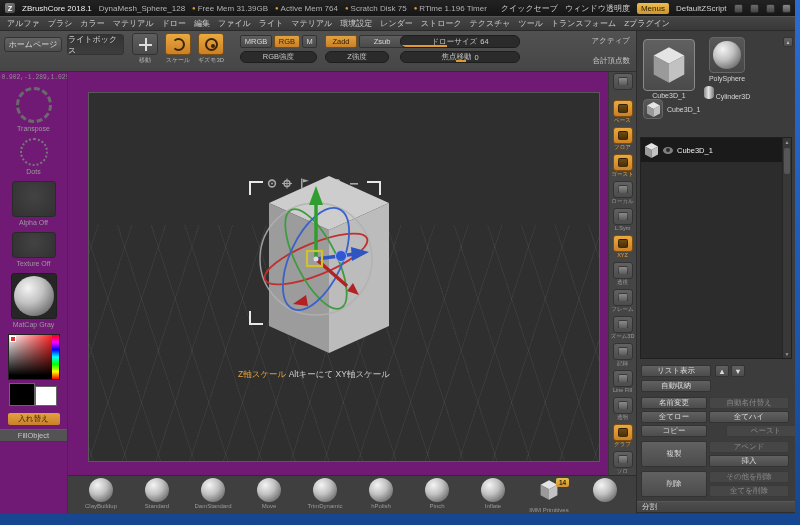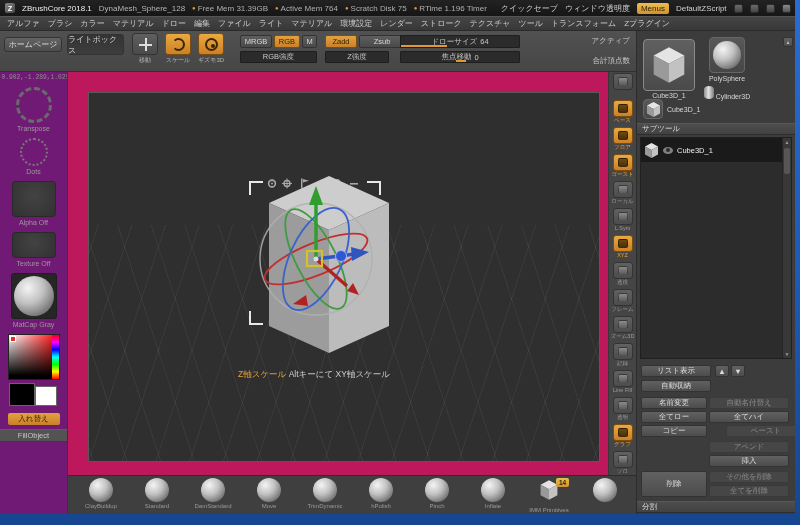--- a/index.html
+++ b/index.html
@@ -36,21 +36,21 @@
   .tool-btn.active{background:linear-gradient(#eaa93f,#cd7f26);color:#3a2604;border-color:#7a4e10;}
   .ti{position:absolute;left:6px;top:4px;width:13px;height:13px;}
   .ti-move::before{content:"";position:absolute;left:5.5px;top:0;width:2px;height:13px;background:currentColor;}
   .ti-move::after{content:"";position:absolute;top:5.5px;left:0;height:2px;width:13px;background:currentColor;}
   .ti-scale{border:2px solid currentColor;border-radius:50%;border-left-color:transparent;}
   .ti-gizmo{border:2px solid currentColor;border-radius:50%;}
   .ti-gizmo::after{content:"";position:absolute;left:3.5px;top:3.5px;width:4px;height:4px;border-radius:50%;background:currentColor;}
   .tool-label{font-size:6px;color:#b5b5b5;margin-top:1px;white-space:nowrap;}
   .tgl{position:absolute;height:13px;border-radius:2px;background:linear-gradient(#5e5e5e,#4a4a4a);border:1px solid #323232;color:#d8d8d8;font-size:7.5px;display:flex;align-items:center;justify-content:center;cursor:pointer;}
   .tgl.active{background:linear-gradient(#e2a23f,#c9802a);color:#2e1f05;border-color:#7a4e10;}
-  .slider{position:absolute;background:#2b2b2b;border:1px solid #1e1e1e;border-radius:1px;color:#c9c9c9;font-size:7.5px;display:flex;align-items:center;justify-content:center;gap:3px;overflow:hidden;cursor:pointer;}
+  .slider{position:absolute;background:#2b2b2b;border:1px solid #1e1e1e;border-radius:6px;color:#c9c9c9;font-size:7.5px;display:flex;align-items:center;justify-content:center;gap:3px;overflow:hidden;cursor:pointer;}
   .sfill{position:absolute;bottom:0;left:0;height:2px;background:#e09a30;}
   .tb-right{position:absolute;right:6px;font-size:7.5px;color:#c9c9c9;text-align:right;}
 
   
   .sidebar{position:absolute;left:0;top:72px;width:68px;height:442px;background:#701a75;border-right:1px solid #353535;display:flex;flex-direction:column;align-items:center;overflow:hidden;}
   .coords{font-family:"Liberation Mono",monospace;font-size:6.3px;color:#8d8d8d;margin:2px 0 4px;white-space:nowrap;}
   .sb-label{font-size:7px;color:#9a9a9a;margin:2px 0 6px;}
   .sb-ring{width:36px;height:36px;border-radius:50%;border:3px dashed #6a6a6a;margin-top:2px;}
   .sb-dots{width:28px;height:28px;border-radius:50%;border:2px dotted #787878;}
   .thumb{background:radial-gradient(circle at 50% 40%,#434343,#313131);border:1px solid #2a2a2a;border-radius:3px;}
@@ -60,21 +60,21 @@
   .cpicker{position:relative;width:52px;height:46px;border:1px solid #222;background:linear-gradient(to bottom,rgba(0,0,0,0) 0%,#000 92%),linear-gradient(to right,#fff,#f00);}
   .cpicker .hue{position:absolute;right:0;top:0;width:7px;height:100%;background:linear-gradient(#f00,#f0f,#00f,#0ff,#0f0,#ff0,#f00);}
   .cpicker .marker{position:absolute;left:1px;top:1px;width:6px;height:6px;background:#e03030;border:1px solid #fff;}
   .swatches{position:relative;width:50px;height:26px;margin-top:3px;}
   .sw-black{position:absolute;left:0;top:0;width:26px;height:23px;background:#000;border:1px solid #666;}
   .sw-white{position:absolute;left:26px;top:3px;width:22px;height:20px;background:#fff;border:1px solid #666;}
   .swap-btn{width:52px;height:12px;margin-top:4px;background:linear-gradient(#e2a23f,#c9802a);border-radius:2px;color:#2e1f05;font-size:7.5px;display:flex;align-items:center;justify-content:center;cursor:pointer;}
   .fill-btn{width:100%;height:13px;margin-top:4px;background:#535353;border-top:1px solid #5e5e5e;border-bottom:1px solid #3a3a3a;color:#c5c5c5;font-size:7.5px;display:flex;align-items:center;justify-content:center;cursor:pointer;}
 
   
-  .canvas{position:absolute;left:68px;top:72px;width:540px;height:403px;background:#be185d;}
+  .canvas{position:absolute;left:68px;top:72px;width:540px;height:403px;background:#701a75;}
   .doc{position:absolute;left:20px;top:20px;right:8px;bottom:13px;background:#2f2f2f;border:1px solid #585858;overflow:hidden;}
   .floor{position:absolute;left:-5%;right:-5%;top:36%;bottom:-4%;
     background:repeating-linear-gradient(72deg,rgba(255,255,255,0.05) 0 1px,transparent 1px 32px),
                repeating-linear-gradient(108deg,rgba(255,255,255,0.05) 0 1px,transparent 1px 32px);}
   .bracket{position:absolute;width:14px;height:14px;}
   .b-tl{border-left:2px solid #e8e8e8;border-top:2px solid #e8e8e8;}
   .b-tr{border-right:2px solid #e8e8e8;border-top:2px solid #e8e8e8;}
   .b-bl{border-left:2px solid #e8e8e8;border-bottom:2px solid #e8e8e8;}
   .b-br{border-right:2px solid #e8e8e8;border-bottom:2px solid #e8e8e8;}
   .hint{position:absolute;left:0;right:60px;text-align:center;font-size:8.5px;white-space:nowrap;}
@@ -487,23 +487,20 @@
             <polygon points="2,9 15,16 15,32 2,25" fill="#9a9a9a"></polygon>
             <polygon points="15,16 28,9 28,25 15,32" fill="#c2c2c2"></polygon>
           </svg>
     </div>
     <div class="tt-label" style="left:30px;top:75px;width:60px;text-align:left;">Cube3D_1</div>
 
     <div class="pscroll" style="right:2px;top:6px;">
           <span>▲</span>
         </div>
 
-    <div class="sec-header" style="top:92px;">
-          <span>サブツール</span>
-        </div>
     <div class="st-list" style="top:106px;height:222px;">
       <div class="st-row selected">
         <svg width="15" height="17" viewBox="0 0 30 34">
               <polygon points="15,2 28,9 15,16 2,9" fill="#e4e4e4"></polygon>
               <polygon points="2,9 15,16 15,32 2,25" fill="#9a9a9a"></polygon>
               <polygon points="15,16 28,9 28,25 15,32" fill="#c2c2c2"></polygon>
             </svg>
         <span class="eye"></span>
         <span class="st-label">Cube3D_1</span>
       </div>
@@ -519,20 +516,21 @@
     <div class="pbtn" style="left:94px;top:334px;width:14px;">▼</div>
     <div class="pbtn" style="left:4px;top:349px;width:70px;">自動収納</div>
 
     <div class="pbtn" style="left:4px;top:366px;width:66px;">名前変更</div>
     <div class="pbtn dim" style="left:72px;top:366px;width:80px;">自動名付替え</div>
     <div class="pbtn" style="left:4px;top:380px;width:66px;">全てロー</div>
     <div class="pbtn" style="left:72px;top:380px;width:80px;">全てハイ</div>
     <div class="pbtn" style="left:4px;top:394px;width:66px;">コピー</div>
     <div class="pbtn dim" style="left:89px;top:394px;width:80px;">ペースト</div>
 
+    <div class="pbtn tall" style="left:4px;top:410px;width:66px;">複製</div>
     <div class="pbtn dim" style="left:72px;top:410px;width:80px;">アペンド</div>
     <div class="pbtn" style="left:72px;top:424px;width:80px;">挿入</div>
 
     <div class="pbtn tall" style="left:4px;top:440px;width:66px;">削除</div>
     <div class="pbtn dim" style="left:72px;top:440px;width:80px;">その他を削除</div>
     <div class="pbtn dim" style="left:72px;top:454px;width:80px;">全てを削除</div>
 
     <div class="sec-header center" style="top:470px;">
           <span>分割</span>
         </div>

